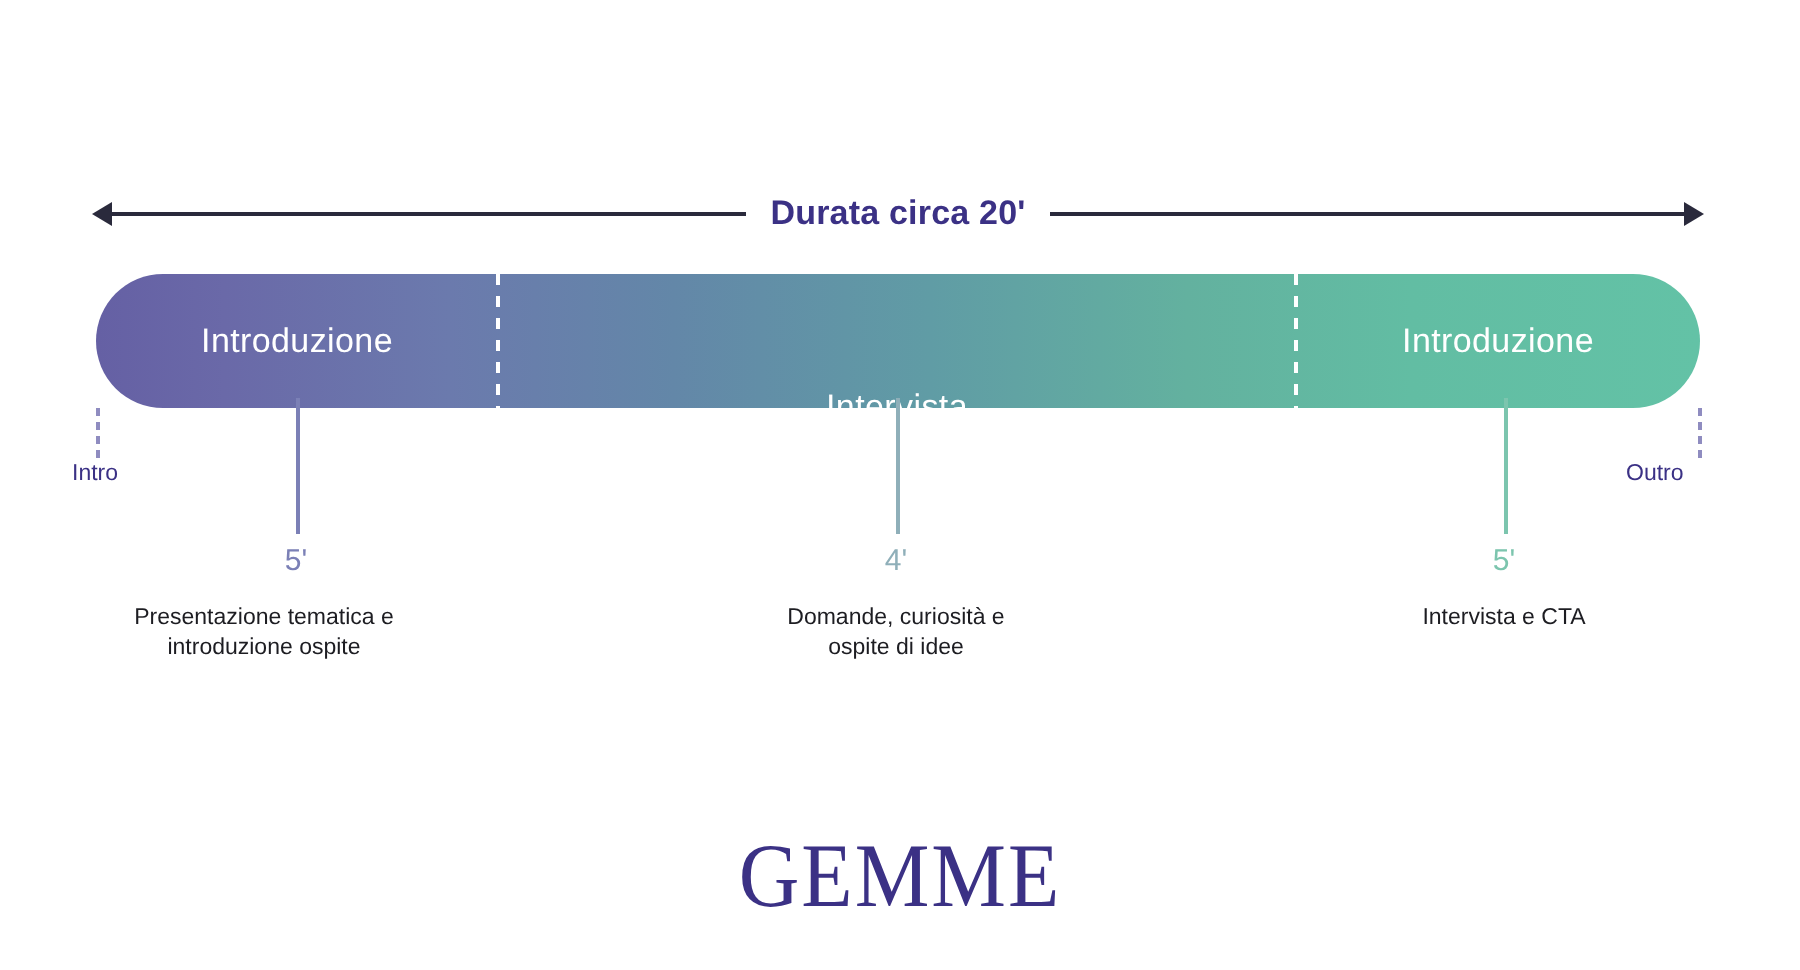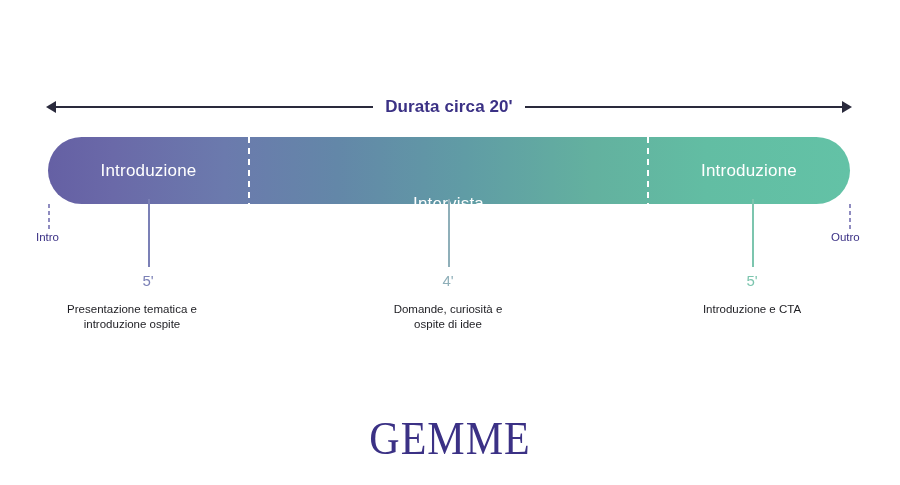--- a/index.html
+++ b/index.html
@@ -190,31 +190,31 @@
     </div>
 
     <span class="bar-divider" style="left:200px;"></span>
     <span class="bar-divider" style="left:599px;"></span>
   </div>
 
   <span class="end-marker" style="left:48px;"></span>
   <span class="end-label" style="left:36px;">Intro</span>
 
   <span class="end-marker" style="left:849px;"></span>
-  <span class="end-label" style="left:813px; text-align:left;margin-left:18px;">Outro</span>
+  <span class="end-label" style="left:813px; text-align:left;">Outro</span>
 
   <span class="tick-stem" style="left:148px; background:#7b80b6;"></span>
   <span class="time-label" style="left:148px; color:#7b80b6;">5'</span>
   <span class="desc" style="left:132px; width:220px;">Presentazione tematica e
 introduzione ospite</span>
 
   <span class="tick-stem" style="left:448px; background:#8fafb9;"></span>
   <span class="time-label" style="left:448px; color:#8fafb9;">4'</span>
   <span class="desc" style="left:448px; width:220px;">Domande, curiosità e
 ospite di idee</span>
 
   <span class="tick-stem" style="left:752px; background:#7cc5ae;"></span>
   <span class="time-label" style="left:752px; color:#7cc5ae;">5'</span>
-  <span class="desc" style="left:752px; width:220px;">Introduzione e CTA</span>
+  <span class="desc" style="left:752px; width:220px;">Intervista e CTA</span>
 
   <div class="logo">GEMME</div>
 
 </div>
 
 </body></html>

